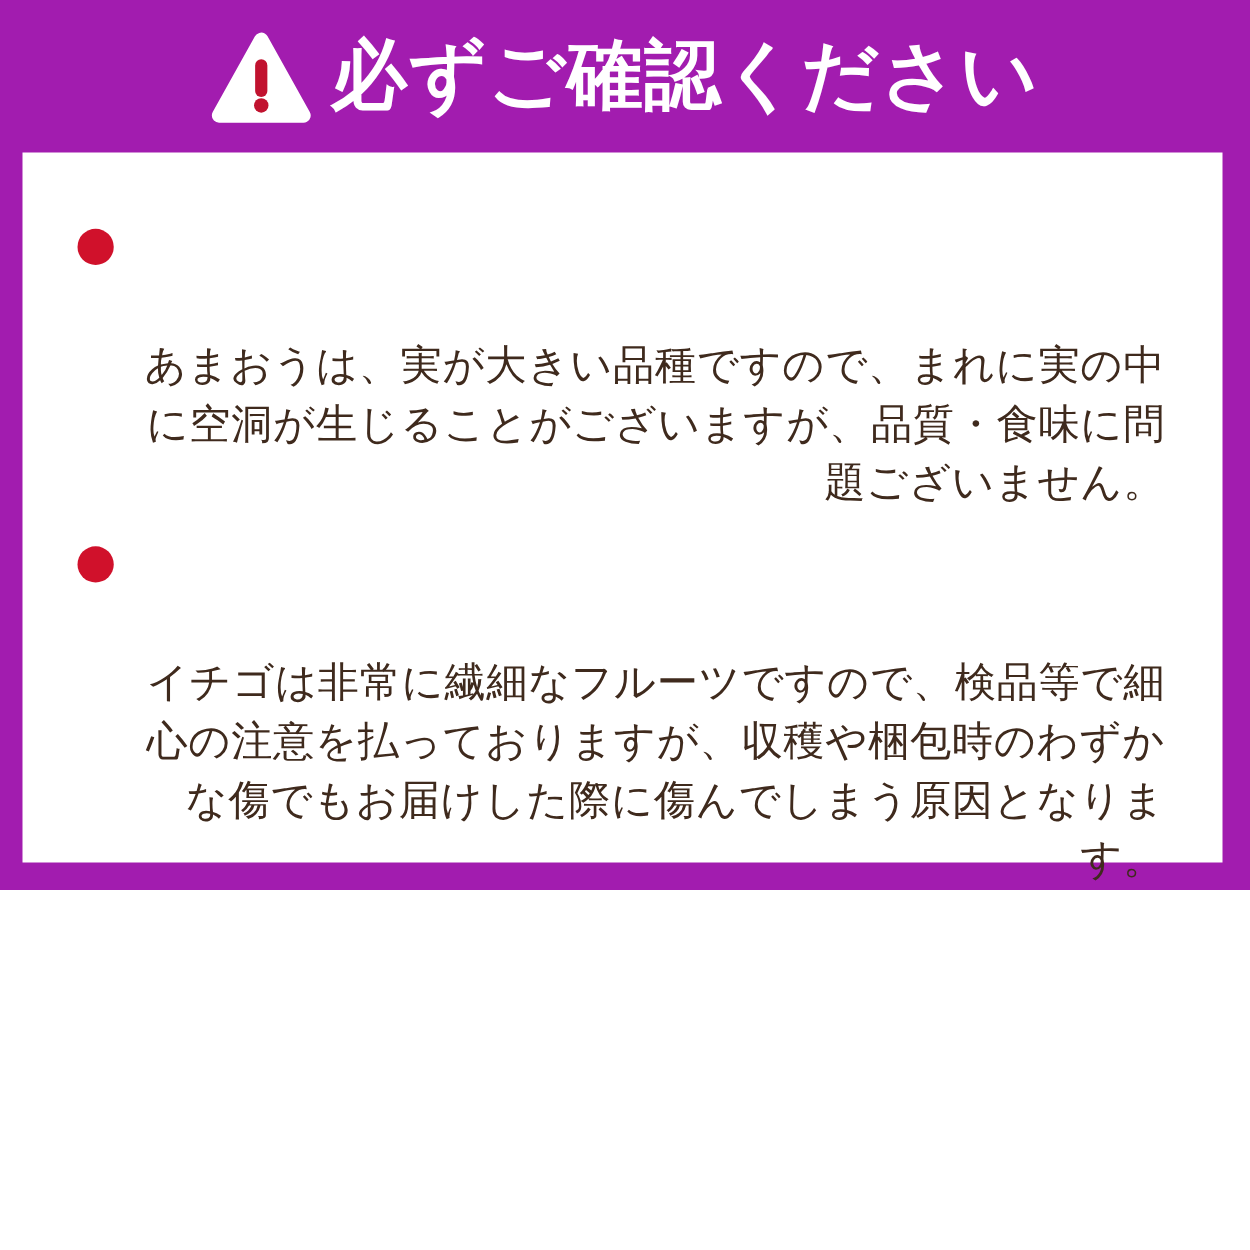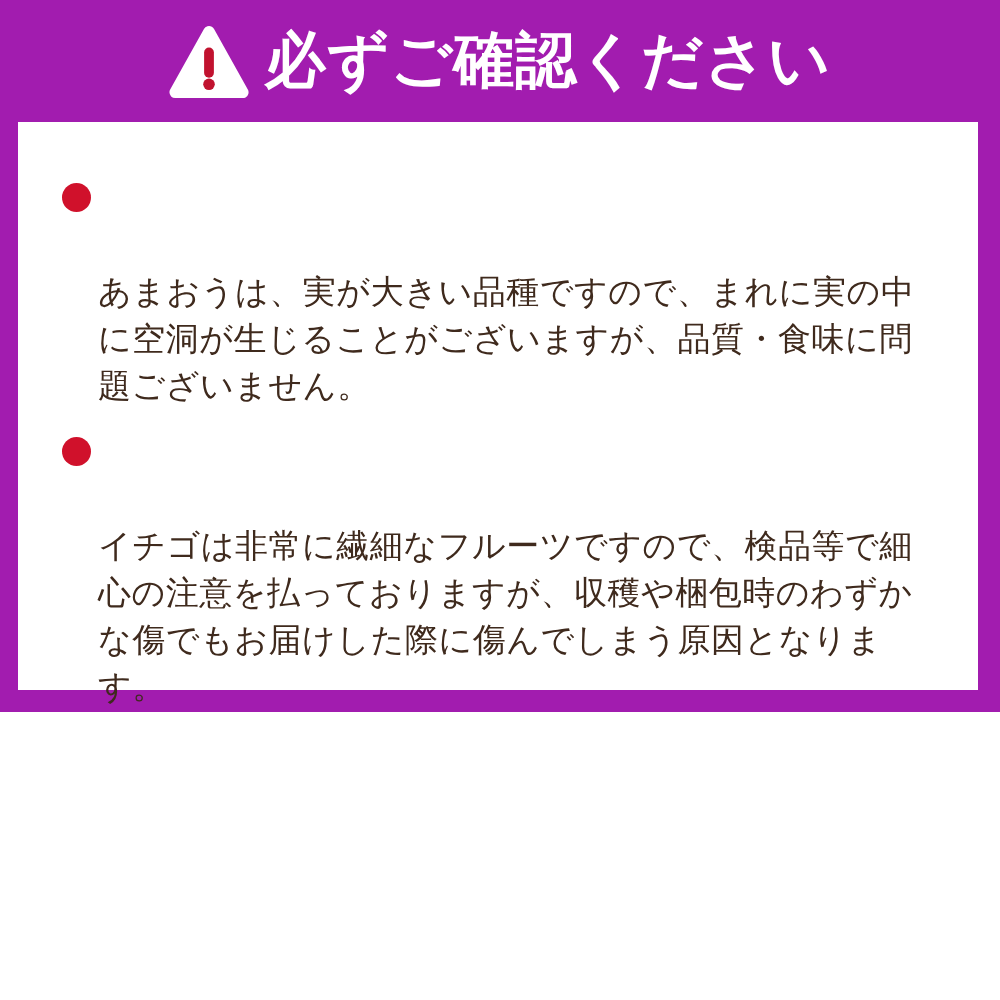--- a/index.html
+++ b/index.html
@@ -42,20 +42,21 @@
     letter-spacing: 1px;
     white-space: nowrap;
   }
   .panel {
     position: absolute;
     left: 18px;
     right: 22px;
     top: 122px;
     bottom: 22px;
     background: #ffffff;
+    text-align: right;
   }
   .notices {
     position: absolute;
     left: 44px;
     right: 46px;
     top: 52px;
     list-style: none;
     margin: 0;
     padding: 0;
   }

